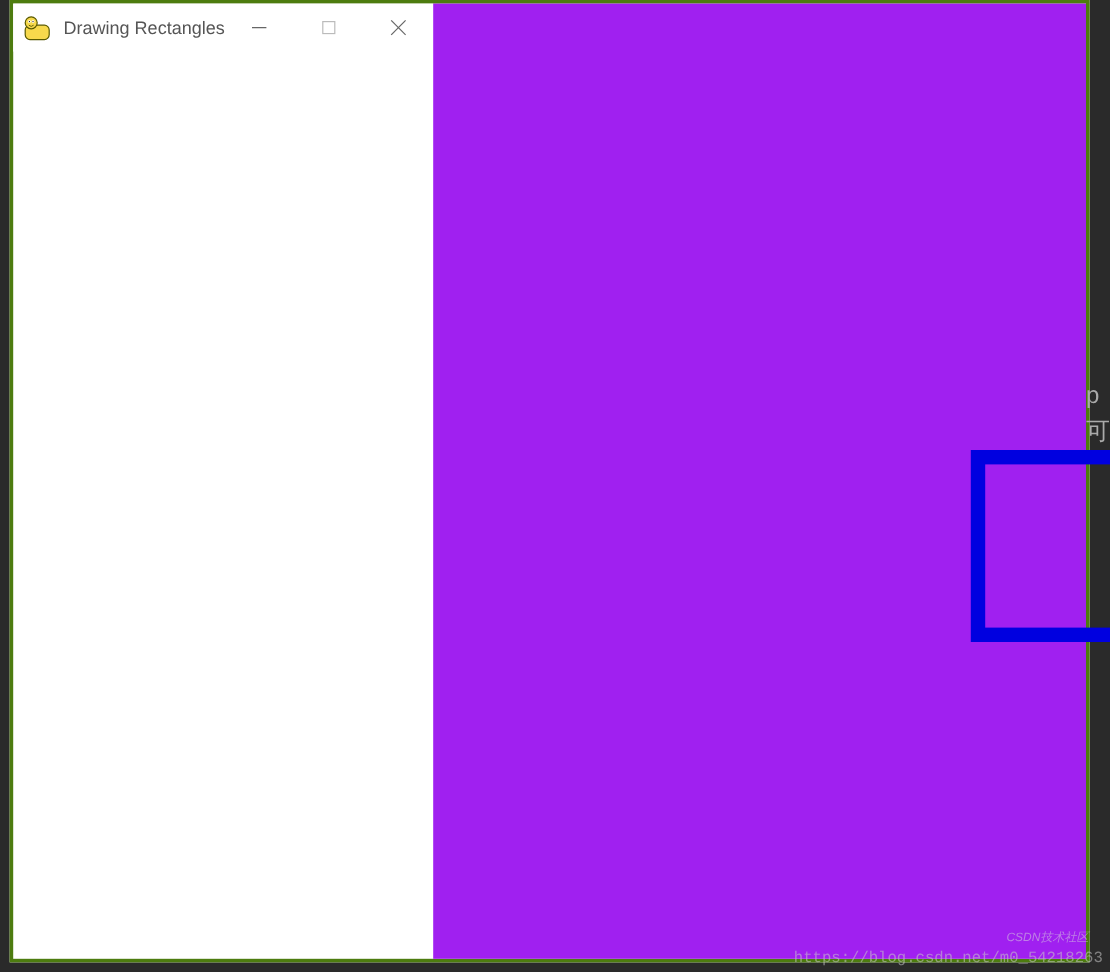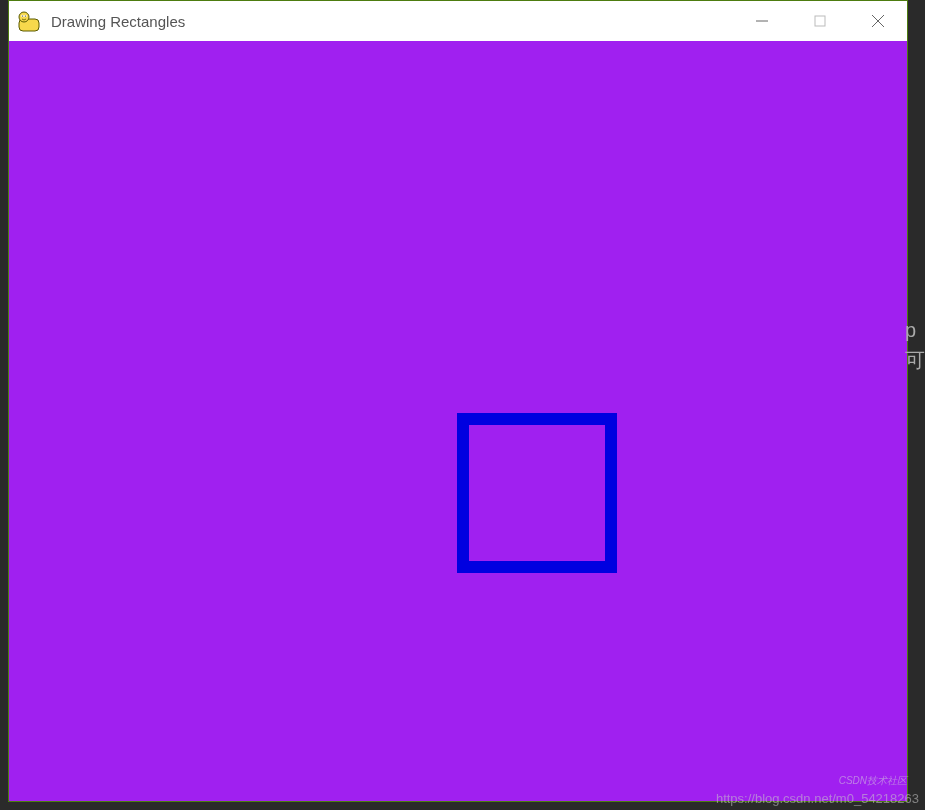--- a/index.html
+++ b/index.html
@@ -16,22 +16,23 @@
       position: relative;
     }
     .window {
       position: absolute;
       top: 0;
       left: 8px;
       width: 900px;
       height: 802px;
       background: #ffffff;
       display: flex;
-      flex-direction: column;
-      border: 1px solid #4d7c0f;
+      flex-direction: row;
+      border: 3px solid #4d7c0f;
+      text-align: center;
     }
     .titlebar {
       height: 40px;
       display: flex;
       align-items: center;
       background: #ffffff;
       padding-left: 8px;
     }
     .titlebar-icon {
       width: 24px;
@@ -75,21 +76,21 @@
       top: 372px;
       width: 160px;
       height: 160px;
     }
     .watermark-url {
       position: absolute;
       bottom: 4px;
       right: 6px;
       color: rgba(200,200,200,0.55);
       font-size: 13px;
-      font-family: Liberation Sans, sans-serif;
+      font-family: Liberation Mono, monospace;
     }
     .watermark-badge {
       position: absolute;
       bottom: 22px;
       right: 18px;
       color: rgba(220,220,220,0.5);
       font-size: 10px;
       font-family: Arial, sans-serif;
       font-style: italic;
     }

